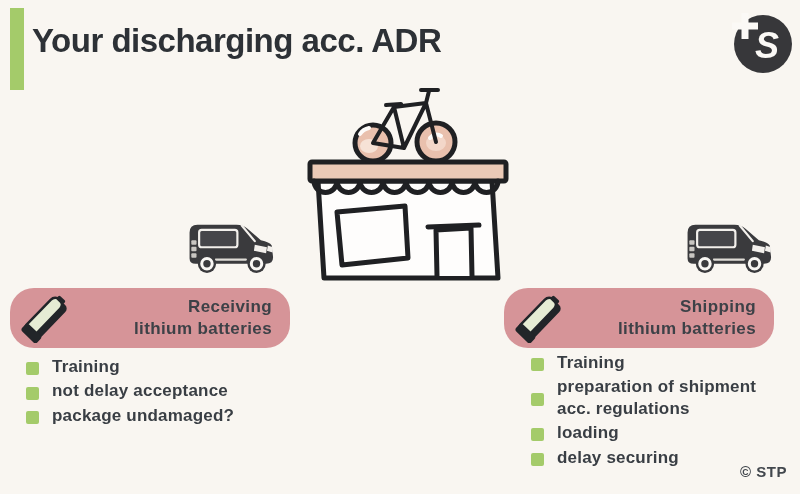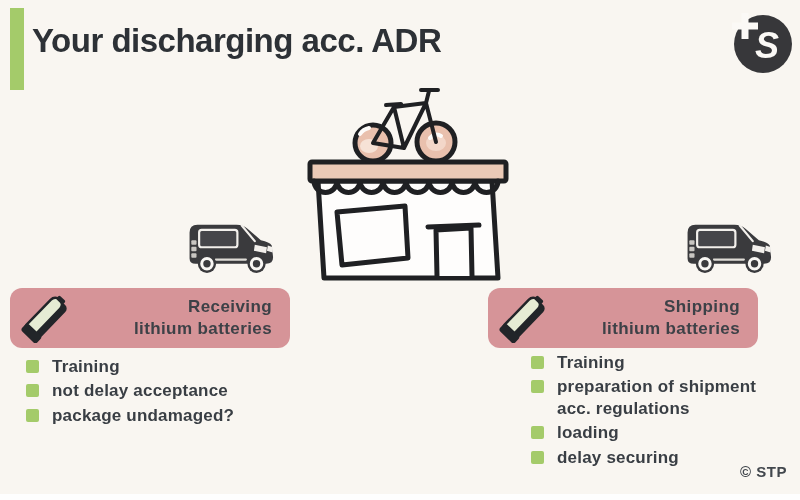--- a/index.html
+++ b/index.html
@@ -16,36 +16,36 @@
   .subtitle{
     position:absolute;left:34px;top:61px;
     font-size:18px;font-weight:bold;letter-spacing:.2px;color:#3a3f45;white-space:nowrap;
   }
   .logo{position:absolute;left:729px;top:9px;width:66px;height:66px;}
   .shop{position:absolute;left:298px;top:86px;}
   .van{position:absolute;width:100px;height:61px;}
   .van-left{left:180px;top:215px;}
   .van-right{left:678px;top:215px;}
   .banner{
-    position:absolute;top:288px;height:60px;background:#d69498;border-radius:12px;
+    position:absolute;top:288px;height:60px;background:#d69498;border-radius:24px;
     display:flex;align-items:center;
   }
   .banner-left{left:10px;width:280px;}
-  .banner-right{left:488px;width:270px;}
+  .banner-right{left:504px;width:270px;}
   .banner .battery{flex:none;margin-left:10px;width:54px;height:50px;}
   .banner .label{
     flex:1;text-align:right;padding-right:18px;
     font-size:17px;font-weight:bold;letter-spacing:.4px;line-height:1.3;color:#3d4147;
   }
   .checklist{position:absolute;list-style:none;margin:0;padding:0;}
   .checklist-left{left:26px;top:356px;width:245px;}
   .checklist-right{left:531px;top:352px;width:250px;}
   .checklist li{
     display:flex;gap:13px;margin-bottom:3px;
-    font-size:17px;font-weight:bold;letter-spacing:.2px;line-height:1.26;color:#393e44;
+    font-size:17px;font-weight:bold;letter-spacing:.2px;line-height:1.26;color:#393e44;align-items:center;
   }
   .checklist .bullet{flex:none;width:13px;height:13px;border-radius:2px;background:#a4cb6a;margin-top:4px;}
   .copyright{position:absolute;right:13px;top:463px;font-size:15px;font-weight:bold;color:#42474d;letter-spacing:.5px;}
   .bottom-strip{position:absolute;left:0;bottom:0;width:800px;height:6px;background:#fefefe;}
   .hidden-defs{position:absolute;width:0;height:0;}
 </style>
 </head>
 <body>
 
 <div class="slide">

